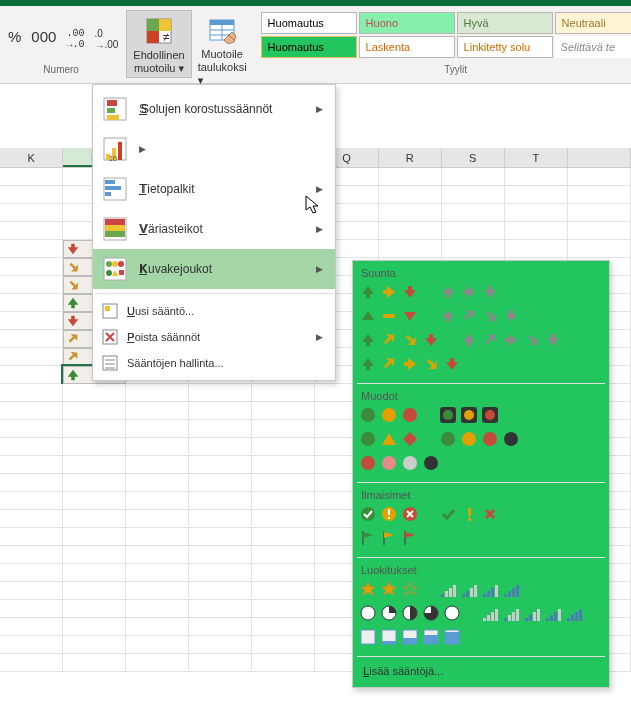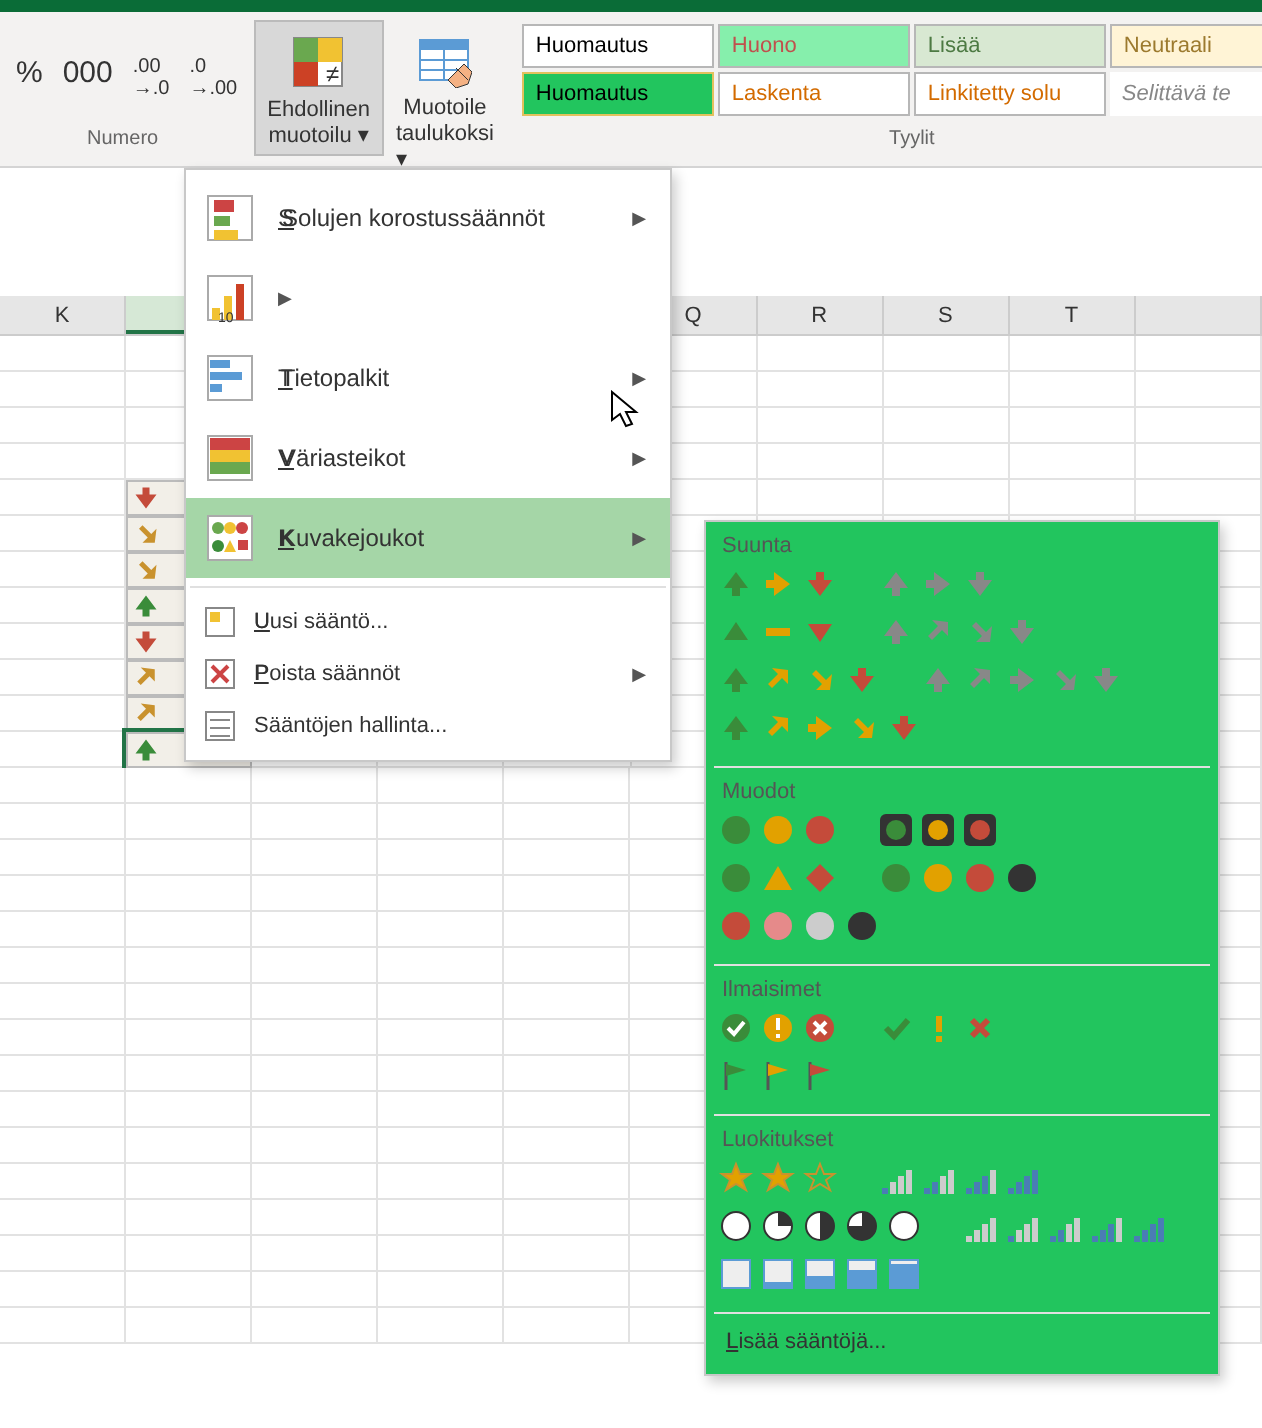--- a/index.html
+++ b/index.html
@@ -62,21 +62,21 @@
 </head>
 <body>
 
 <div class="title-bar"></div>
 
 <div class="ribbon">
   <div class="num-group">
     <div class="num-icons">
       <span style="font-size:15px;color:#333;">%</span>
       <span style="font-size:15px;color:#333;">000</span>
-      <span style="font-size:10px;color:#333;">.00<br>→.0</span>
+      <span style="font-size:10px;color:#333;font-family:Liberation Mono, monospace;">.00<br>→.0</span>
       <span style="font-size:10px;color:#333;">.0<br>→.00</span>
     </div>
     <div class="num-label">Numero</div>
   </div>
   <div class="ribbon-sep"></div>
 
   <div class="cf-btn">
     <div class="cf-icon">
       <svg width="28" height="28">
           <rect x="2" y="2" width="24" height="24" fill="#fff" stroke="#888"></rect>
@@ -104,21 +104,21 @@
     <div class="fmt-label">Muotoile</div>
     <div class="fmt-label"><span>taulukoksi</span> ▾</div>
   </div>
 
   <div class="ribbon-sep"></div>
 
   <div class="styles-group">
     <div class="styles-row">
       <div class="style-cell s-normal">Huomautus</div>
       <div class="style-cell s-huono">Huono</div>
-      <div class="style-cell s-hyva">Lisää</div>
+      <div class="style-cell s-hyva">Hyvä</div>
       <div class="style-cell s-neutraali">Neutraali</div>
     </div>
     <div class="styles-row">
       <div class="style-cell s-huom">Huomautus</div>
       <div class="style-cell s-laskenta">Laskenta</div>
       <div class="style-cell s-linkit">Linkitetty solu</div>
       <div class="style-cell s-selit">Selittävä te</div>
     </div>
     <div class="styles-label">Tyylit</div>
   </div>

